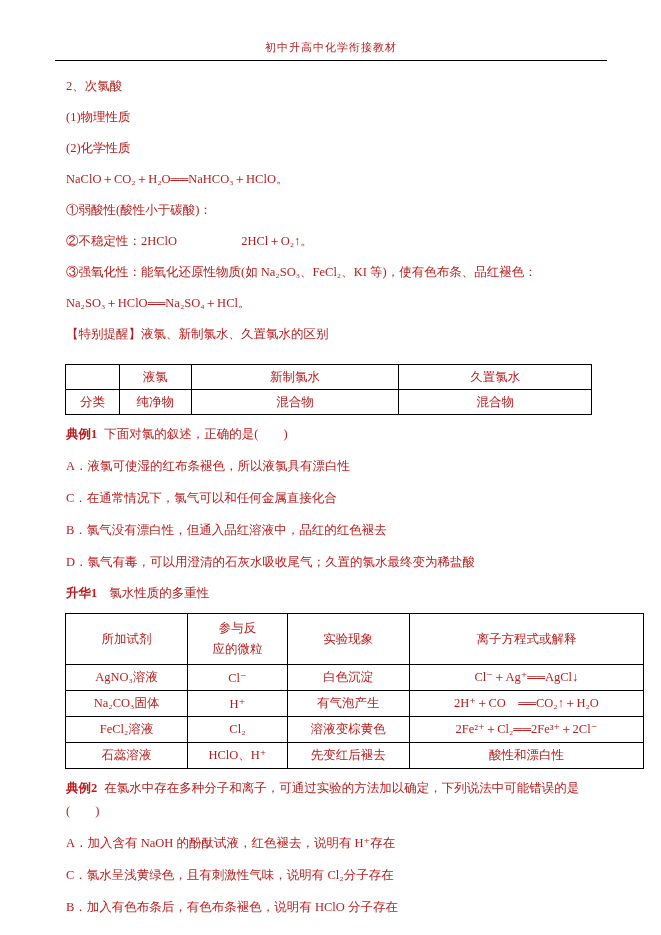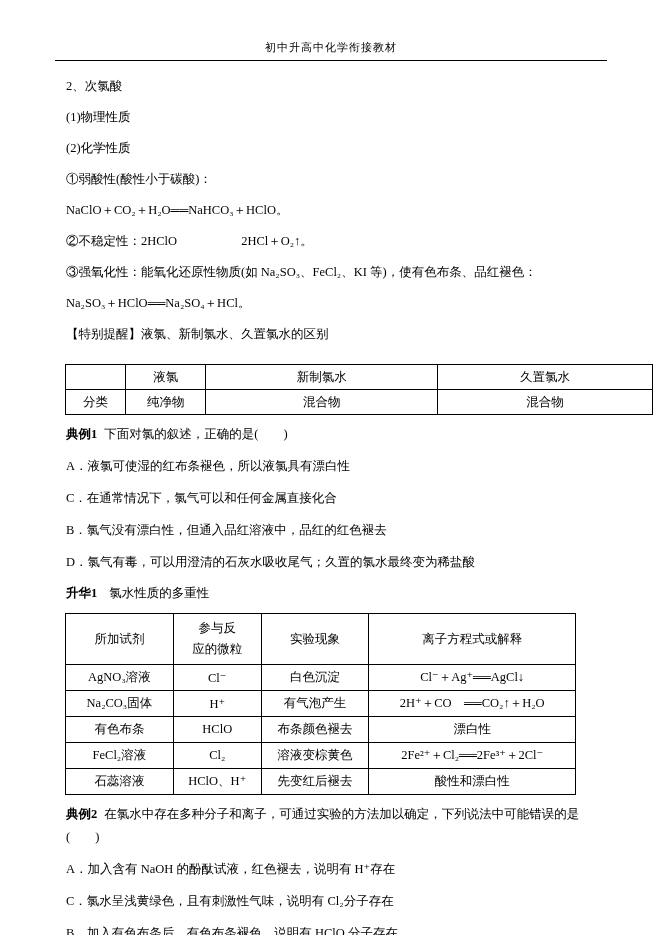--- a/index.html
+++ b/index.html
@@ -1,19 +1,19 @@
 <!DOCTYPE html>
 <html><head>
 <meta charset="utf-8">
 <style>
   html, body { margin: 0; padding: 0; background: #e8e8e8; }
   .page {
     width: 661px; height: 935px; background: #ffffff; margin: 0 auto;
     font-family: "Liberation Serif", "DejaVu Serif", serif;
-    color: #000000; overflow: hidden; position: relative;
+    color: #b91c1c; overflow: hidden; position: relative;
   }
   .header {
     margin: 0 54px 0 55px; padding-top: 40px; padding-bottom: 5px;
     border-bottom: 1px solid #000; text-align: center;
   }
   .header-title { font-size: 11px; line-height: 15px; letter-spacing: 1px; }
   .content { margin: 0 50px 0 58px; }
   p.line { margin: 8px; font-size: 12.5px; line-height: 23px; }
   p.first { margin-top: 14px; }
   p.opt { line-height: 24px; }
@@ -27,45 +27,45 @@
   .gap { display: inline-block; width: 64px; }
   table {
     border-collapse: collapse; margin-left: 7px;
     font-family: "Liberation Serif", "DejaVu Serif", serif;
   }
   td, th {
     border: 1px solid #000; font-size: 12.5px; font-weight: normal;
     text-align: center; vertical-align: middle; padding: 1px 5px;
   }
   th { white-space: pre-line; }
-  .t1 { margin-top: 18px; width: 588px; border-radius: 6px; }
+  .t1 { margin-top: 18px; width: 527px; border-radius: 6px; }
   .t1 .hrow th { height: 22px; }
   .t1 .r-comp td { height: 48px; }
   .t1 .r-class td { height: 22px; }
   .t1 td.wrap-left { text-align: left; line-height: 22px; }
-  .t2 { margin-top: 4px; width: 511px; }
+  .t2 { margin-top: 4px; width: 579px; }
   .t2 .hrow th { height: 48px; line-height: 21px; }
   .t2 td { height: 23px; }
 </style>
 </head>
 <body>
 
 <div class="page">
 
   <div class="header">
     <div class="header-title">初中升高中化学衔接教材</div>
   </div>
 
   <div class="content">
 
     <p class="line first">2、次氯酸</p>
     <p class="line">(1)物理性质</p>
     <p class="line">(2)化学性质</p>
+    <p class="line">NaClO＋CO₂＋H₂O══NaHCO₃＋HClO。</p>
     <p class="line">①弱酸性(酸性小于碳酸)：</p>
-    <p class="line">NaClO＋CO₂＋H₂O══NaHCO₃＋HClO。</p>
     <p class="line mt9"><span>②不稳定性：2HClO</span><span class="gap"></span><span>2HCl＋O₂↑。</span></p>
     <p class="line mt7">③强氧化性：能氧化还原性物质(如 Na₂SO₃、FeCl₂、KI 等)，使有色布条、品红褪色：</p>
     <p class="line">Na₂SO₃＋HClO══Na₂SO₄＋HCl。</p>
     <p class="line">【特别提醒】液氯、新制氯水、久置氯水的区别</p>
 
     <table class="t1">
       <colgroup>
         <col style="width:54px">
           <col style="width:72px">
           <col style="width:208px">
@@ -116,26 +116,20 @@
         <td>白色沉淀</td>
         <td>Cl⁻＋Ag⁺══AgCl↓</td>
       </tr>
       <tr>
         <td>Na₂CO₃固体</td>
         <td>H⁺</td>
         <td>有气泡产生</td>
         <td>2H⁺＋CO　══CO₂↑＋H₂O</td>
       </tr>
       <tr>
-        <td>有色布条</td>
-        <td>HClO</td>
-        <td>布条颜色褪去</td>
-        <td>漂白性</td>
-      </tr>
-      <tr>
         <td>FeCl₂溶液</td>
         <td>Cl₂</td>
         <td>溶液变棕黄色</td>
         <td>2Fe²⁺＋Cl₂══2Fe³⁺＋2Cl⁻</td>
       </tr>
       <tr>
         <td>石蕊溶液</td>
         <td>HClO、H⁺</td>
         <td>先变红后褪去</td>
         <td>酸性和漂白性</td>

